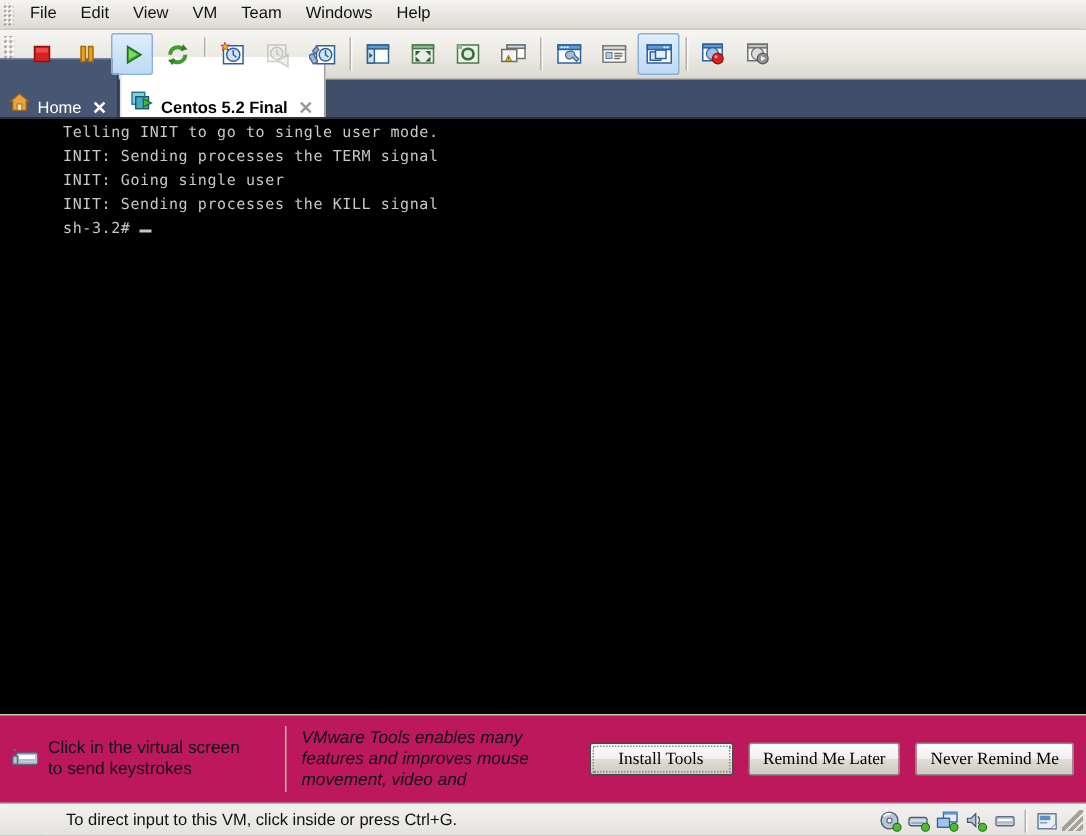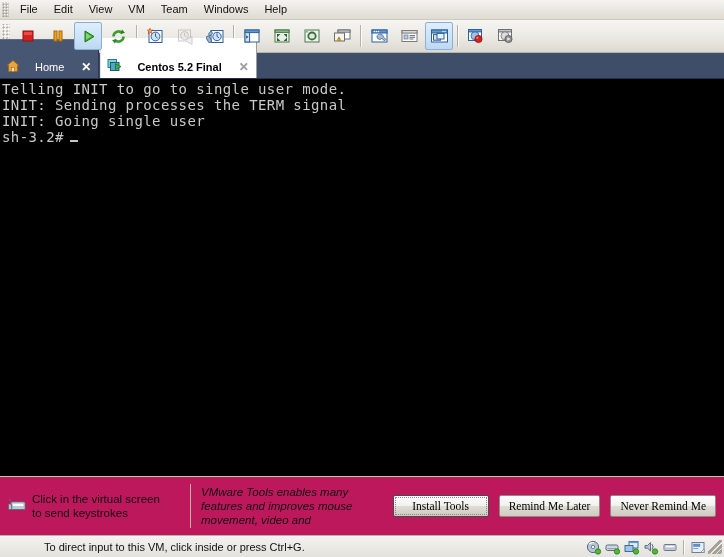--- a/index.html
+++ b/index.html
@@ -93,24 +93,24 @@
   
   .tabbar {
     height: 25px;
     background: #3f4e68;
     display: flex; align-items: flex-end;
     flex: 0 0 auto;
     border-bottom: 1px solid #26304a;
   }
   .tab {
     height: 22px;
-    display: flex; align-items: center;
+    display: flex; align-items: flex-end;
     padding: 16px 5px 0 6px;
     margin-right: 1px;
-    gap: 15px;
+    gap: 5px;
     font-size: 11px;
     white-space: nowrap;
   }
   .tab.inactive {
     background: #475773;
     color: #ffffff;
     border-top: 1px solid #5c6c89;
     border-right: 1px solid #2d3850;
   }
   .tab.active {
@@ -134,25 +134,26 @@
   
   .vmscreen {
     flex: 1 1 auto;
     background: #000000;
     padding: 2px 0 0 2px;
     overflow: hidden;
     position: relative;
   }
   .term {
     font-family: "DejaVu Sans Mono", "Liberation Mono", monospace;
-    font-size: 14px;
+    font-size: 10px;
     line-height: 16px;
     color: #c8c8c8;
     white-space: pre;
     letter-spacing: 0.4px;
+    margin-left: 40px;
   }
   .term .cursor {
     display: inline-block;
     width: 8px;
     border-bottom: 2px solid #c8c8c8;
     margin-left: 6px;
     vertical-align: baseline;
   }
 
   
@@ -430,20 +431,21 @@
       </span>
       <span>Centos 5.2 Final</span>
       <span class="tab-close">✕</span>
     </div>
   </div>
 
   <div class="vmscreen">
     <div class="term">Telling INIT to go to single user mode.</div>
     <div class="term">INIT: Sending processes the TERM signal</div>
     <div class="term">INIT: Going single user</div>
+    <div class="term">INIT: Sending processes the KILL signal</div>
     <div class="term"><span>sh-3.2#</span><span class="cursor"></span></div>
   </div>
 
   <div class="notifybar">
     <div class="notify-ico">
       <svg width="20" height="18" viewBox="0 0 20 18">
         <rect x="4" y="5" width="14" height="7.5" rx="1" fill="#e9edf2" stroke="#5c6b80"></rect>
         <rect x="5.2" y="6.2" width="11.6" height="3.2" fill="#ffffff" stroke="#9aa8bb" stroke-width="0.5"></rect>
         <rect x="5.2" y="10.1" width="11.6" height="1.3" fill="#c7d0dc" stroke="#9aa8bb" stroke-width="0.4"></rect>
         <rect x="1.5" y="7" width="3.2" height="5.5" rx="0.8" fill="#b9c3d1" stroke="#5c6b80"></rect>

